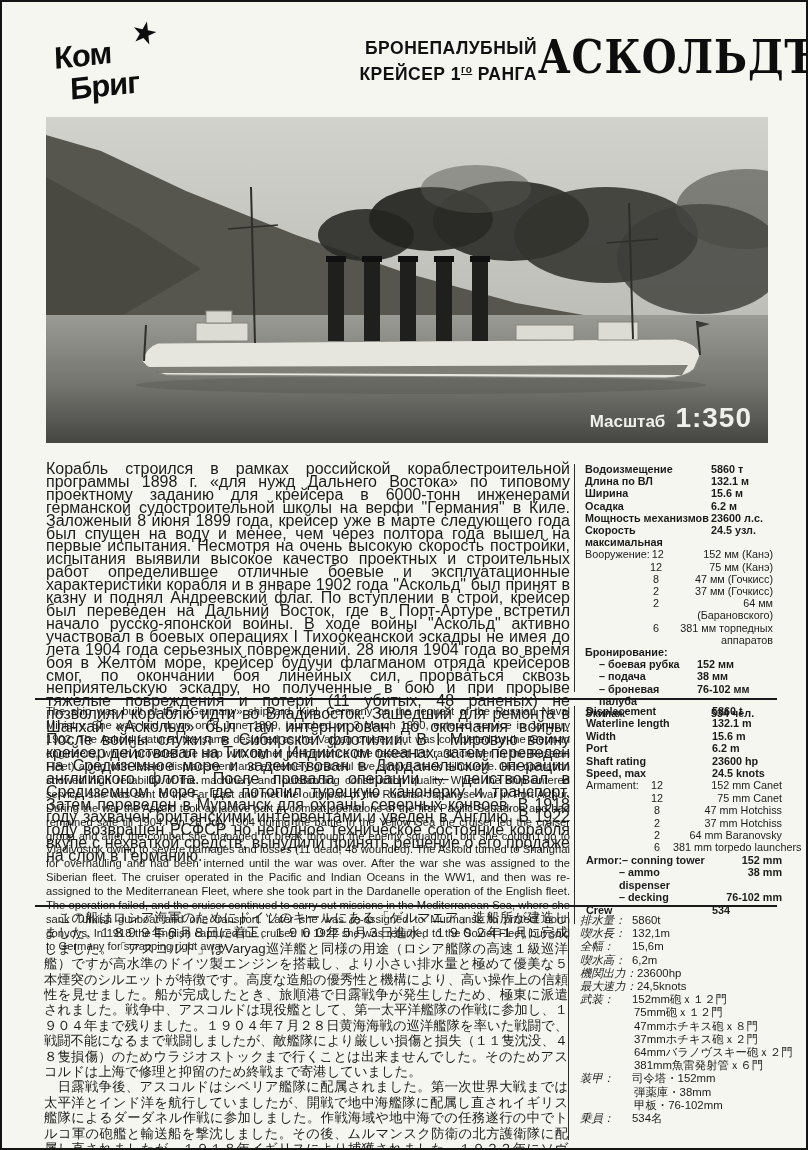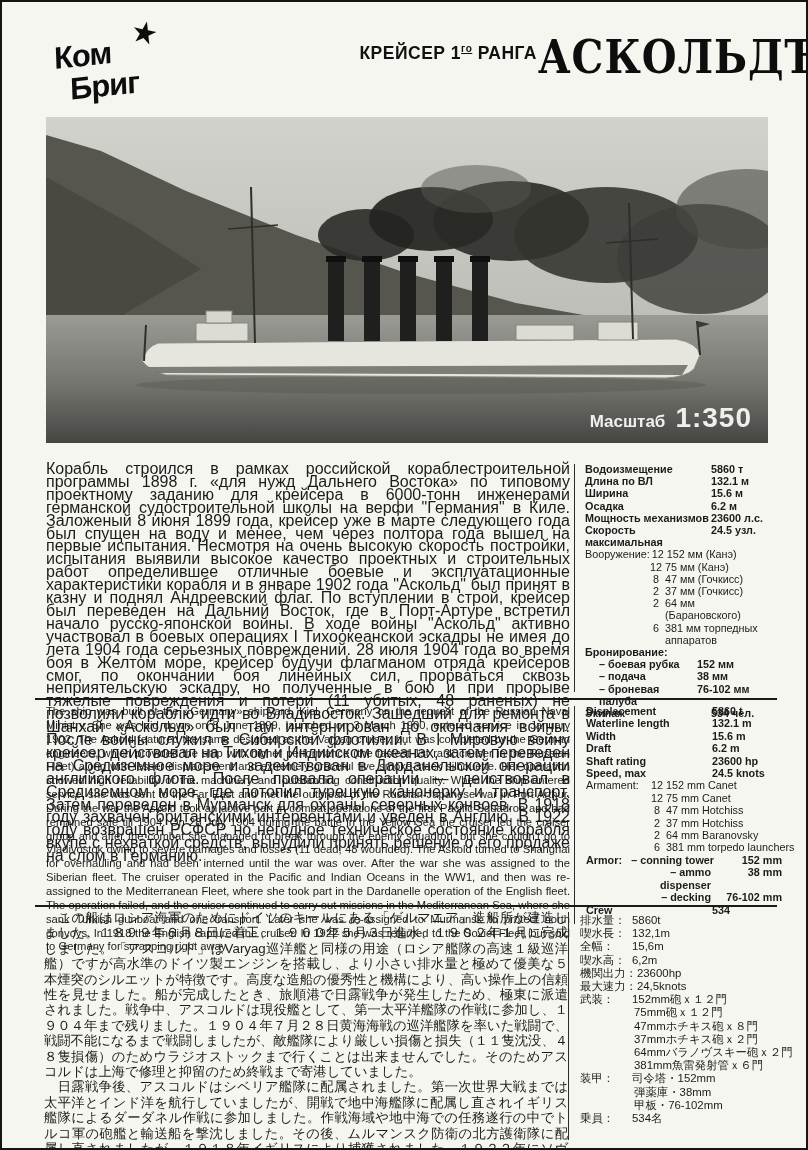--- a/index.html
+++ b/index.html
@@ -44,43 +44,44 @@
   .specs{position:absolute;}
   #specs-ru{left:583px; top:461px; width:188px; font-size:10.8px; line-height:12.2px;}
   #specs-en{left:584px; top:703px; width:196px; font-size:10.8px; line-height:12.4px;}
   #specs-jp{left:578px; top:912px; width:194px; font-size:11.4px; line-height:13.2px;}
   .srow{display:flex;font-weight:bold;}
   .slabel{flex:0 0 126px;}
   .sval{flex:1; white-space:nowrap;}
   .arow{display:flex;}
   .agut{flex:0 0 63px;}
   .acount{flex:0 0 16px; text-align:center;}
-  .adesc{margin-left:1px; flex:1;}
+  .adesc{margin-left:8px; flex:1;text-align:right;}
   .nowrap{white-space:nowrap;}
   .armor-ind{flex:0 0 112px; padding-left:14px; box-sizing:border-box;}
   .egut{flex:0 0 33px;}
-  .elab{flex:0 0 92px;text-align:right;}
+  .elab{flex:0 0 92px;}
   .eval{flex:1; white-space:nowrap;text-align:right;}
   .jrow{display:flex;}
-  .jlabel{flex:0 0 52px; white-space:nowrap;}
+  .jlabel{flex:0 0 52px; white-space:nowrap;font-style:italic;}
   .jval{flex:1; white-space:nowrap;}
   .jitem{padding-left:54px; white-space:nowrap;}
 </style>
 </head>
 <body>
 
 <div class="page">
 
   <div class="logo">
     <div class="logo-star">★</div>
     <div class="logo-l1">Ком</div>
     <div class="logo-l2">Бриг</div>
   </div>
 
   <div class="title-block">
+    <div class="title-l1">БРОНЕПАЛУБНЫЙ</div>
     <div class="title-l2"><span>КРЕЙСЕР 1</span><span class="title-sup">го</span><span> РАНГА</span></div>
   </div>
 
   <div class="ship-name">АСКОЛЬДЪ</div>
 
   <div class="photo">
     <svg viewBox="0 0 722 326" preserveAspectRatio="none">
       <defs>
         <linearGradient id="sky" x1="0" y1="0" x2="0" y2="1">
           <stop offset="0" stop-color="#d2d2cc"></stop>
@@ -224,21 +225,21 @@
       </div>
     <div class="srow">
         <span class="slabel">Waterline length</span>
         <span class="sval">132.1 m</span>
       </div>
     <div class="srow">
         <span class="slabel">Width</span>
         <span class="sval">15.6 m</span>
       </div>
     <div class="srow">
-        <span class="slabel">Draft</span>
+        <span class="slabel">Port</span>
         <span class="sval">6.2 m</span>
       </div>
     <div class="srow">
         <span class="slabel">Shaft rating</span>
         <span class="sval">23600 hp</span>
       </div>
     <div class="srow">
         <span class="slabel">Speed, max</span>
         <span class="sval">24.5 knots</span>
       </div>

